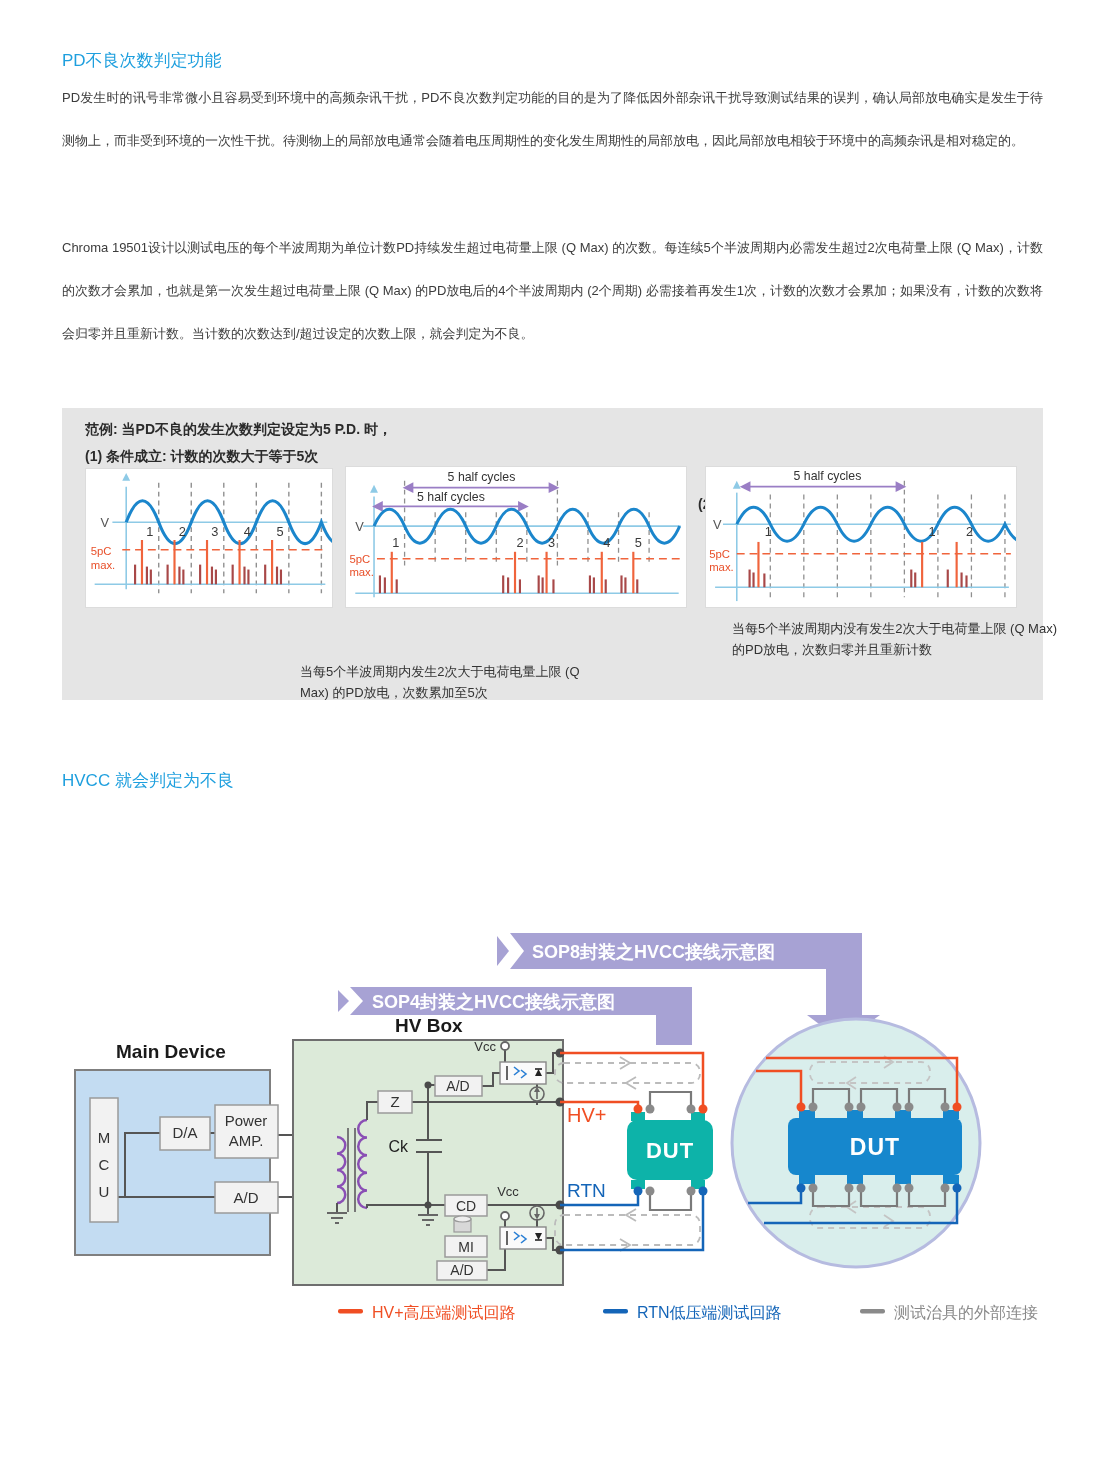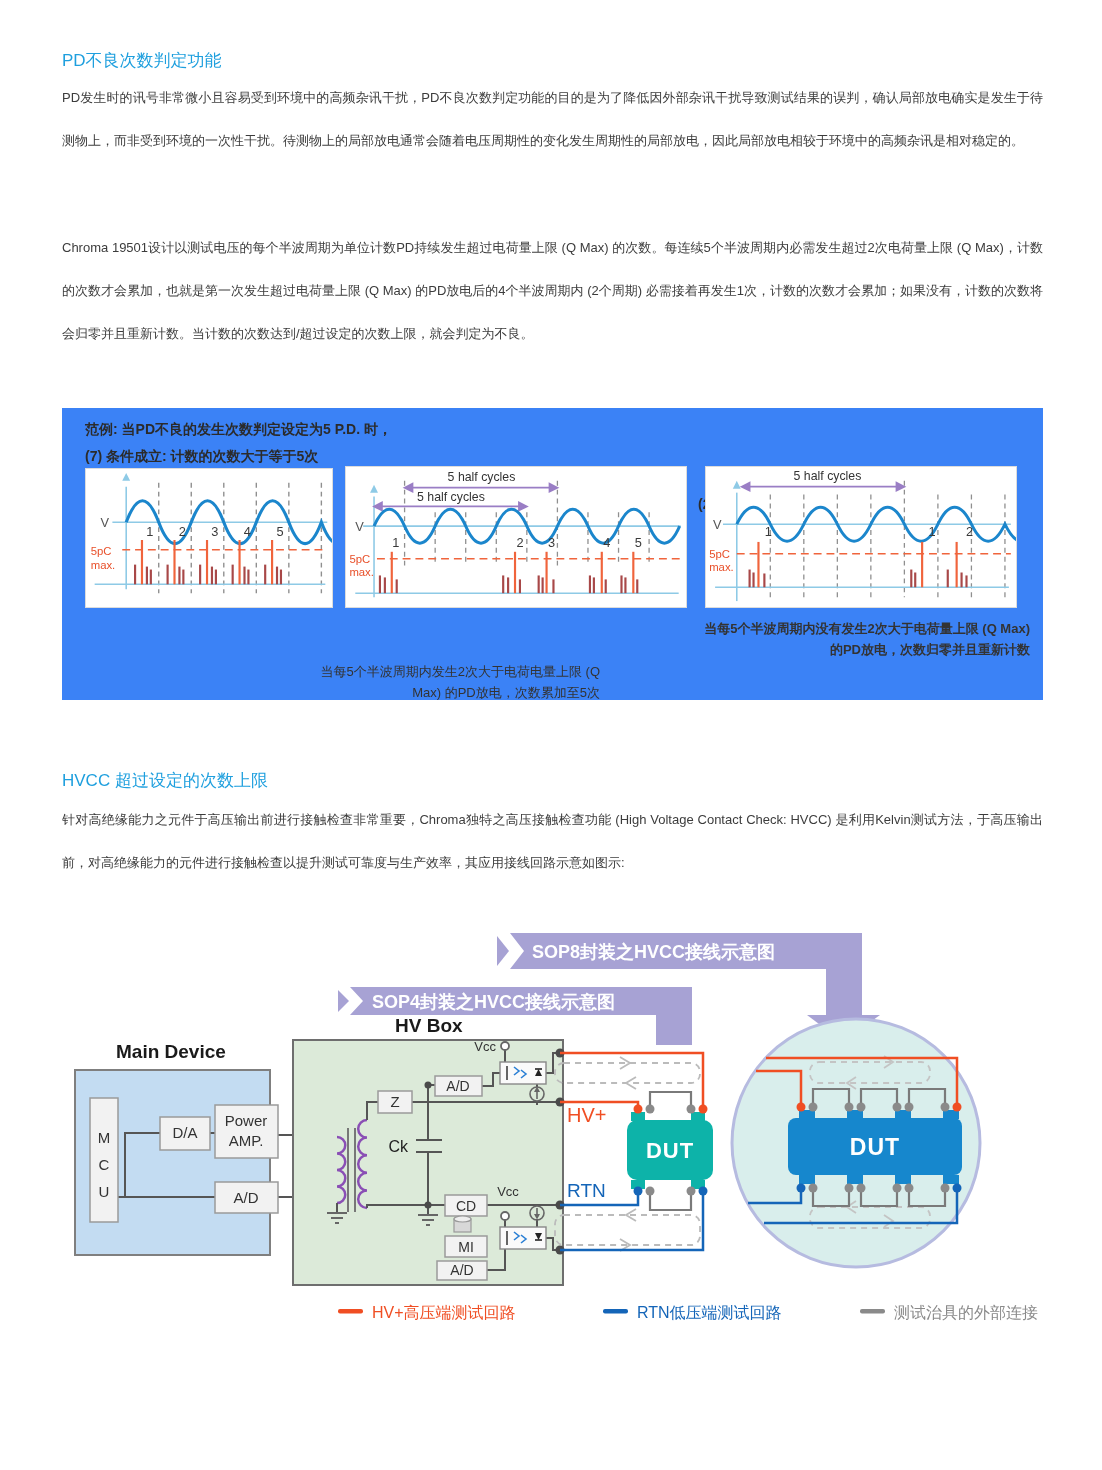--- a/index.html
+++ b/index.html
@@ -1,41 +1,41 @@
 <!DOCTYPE html>
 <html><head>
 <meta charset="utf-8">
 <style>
   html,body{margin:0;padding:0;background:#fff;}
   .page{position:relative;width:1102px;height:1470px;background:#ffffff;overflow:hidden;
         font-family:"Liberation Sans","DejaVu Sans",sans-serif;color:#3d3d3d;}
   .abs{position:absolute;}
   h2.sec{font-size:17px;font-weight:500;color:#1e9fde;margin:0;}
   .para{width:981px;font-size:13px;line-height:43px;text-align:justify;color:#3c3c3c;}
-  .exbox{width:981px;height:292px;background:#3b82f6;text-align:right;}
+  .exbox{width:981px;height:292px;background:#e5e5e5;}
   .extitle{font-size:14px;font-weight:600;color:#2b2b2b;}
   .panel{position:absolute;background:#ffffff;border:1px solid #dcdcdc;box-sizing:border-box;}
   .cap{font-size:13px;line-height:21px;color:#333;}
   svg text{font-family:"Liberation Sans","DejaVu Sans",sans-serif;}
   .wire-thin{stroke:#555;stroke-width:2;fill:none;}
   .boxfill{fill:#f2f2f2;stroke:#9a9a9a;stroke-width:1.5;}
   .lbl{fill:#333;font-size:15px;}
 </style>
 </head>
 <body>
 
 <div class="page">
 
   <h2 class="sec abs" style="left:62px;top:49px;">PD不良次数判定功能</h2>
   <div class="para abs" style="left:62px;top:76px;">PD发生时的讯号非常微小且容易受到环境中的高频杂讯干扰，PD不良次数判定功能的目的是为了降低因外部杂讯干扰导致测试结果的误判，确认局部放电确实是发生于待测物上，而非受到环境的一次性干扰。待测物上的局部放电通常会随着电压周期性的变化发生周期性的局部放电，因此局部放电相较于环境中的高频杂讯是相对稳定的。</div>
   <div class="para abs" style="left:62px;top:226px;">Chroma 19501设计以测试电压的每个半波周期为单位计数PD持续发生超过电荷量上限 (Q Max) 的次数。每连续5个半波周期内必需发生超过2次电荷量上限 (Q Max)，计数的次数才会累加，也就是第一次发生超过电荷量上限 (Q Max) 的PD放电后的4个半波周期内 (2个周期) 必需接着再发生1次，计数的次数才会累加；如果没有，计数的次数将会归零并且重新计数。当计数的次数达到/超过设定的次数上限，就会判定为不良。</div>
 
   <div class="exbox abs" style="left:62px;top:408px;">
     <div class="extitle abs" style="left:23px;top:13px;">范例: 当PD不良的发生次数判定设定为5 P.D. 时，</div>
-    <div class="extitle abs" style="left:23px;top:40px;">(7) 条件成立: 计数的次数大于等于5次</div>
+    <div class="extitle abs" style="left:23px;top:40px;">(1) 条件成立: 计数的次数大于等于5次</div>
     <div class="extitle abs" style="left:636px;top:40px;margin-top:48px;">(2) 条件不成立 : 计数的次数小于5次</div>
 
     <svg class="panel" style="left:23px;top:60px;" width="248" height="140" viewBox="0 0 248 140">
       <g stroke="#8f8f8f" stroke-width="1.4" stroke-dasharray="5 4">
         <line x1="73" y1="14" x2="73" y2="126"></line>
           <line x1="106" y1="14" x2="106" y2="126"></line>
         <line x1="139" y1="14" x2="139" y2="126"></line>
           <line x1="172" y1="14" x2="172" y2="126"></line>
         <line x1="205" y1="14" x2="205" y2="126"></line>
           <line x1="238" y1="14" x2="238" y2="126"></line>
@@ -194,25 +194,24 @@
           <line x1="263" y1="122" x2="263" y2="110"></line>
       </g>
       <g font-size="13" fill="#3a3a3a" text-anchor="middle">
         <text x="62" y="70">1</text>
         <text x="228" y="70">1</text>
         <text x="266" y="70">2</text>
       </g>
     </svg>
 
     <div class="cap abs" style="left:238px;top:210px;width:300px;margin-top:43px;">当每5个半波周期内发生2次大于电荷电量上限 (Q Max) 的PD放电，次数累加至5次</div>
-    <div class="cap abs" style="left:638px;top:210px;width:330px;font-weight:bold;">当每5个半波周期内没有发生2次大于电荷量上限 (Q Max) 的PD放电，次数归零并且重新计数</div>
+    <div class="cap abs" style="left:670px;top:210px;width:330px;">当每5个半波周期内没有发生2次大于电荷量上限 (Q Max) 的PD放电，次数归零并且重新计数</div>
   </div>
 
-  <h2 class="sec abs" style="left:62px;top:769px;">HVCC 超过设定的次数上限</h2>
-  <div class="para abs" style="left:62px;top:798px;">针对高绝缘能力之元件于高压输出前进行接触检查非常重要，Chroma独特之高压接触检查功能 (High Voltage Contact Check: HVCC) 是利用Kelvin测试方法，于高压输出前，对高绝缘能力的元件进行接触检查以提升测试可靠度与生产效率，其应用接线回路示意如图示:</div>
+  <h2 class="sec abs" style="left:62px;top:769px;">HVCC 就会判定为不良</h2>
 
   <svg class="abs" style="left:50px;top:925px;" width="1010" height="420" viewBox="0 0 1010 420">
 
     <g>
       <path d="M460,8 H812 V90 H776 V44 H460 L474,26 Z" fill="#a7a2d4"></path>
       <path d="M447,11 L459,26 L447,41 Z" fill="#a7a2d4"></path>
       <path d="M757,90 H830 L793,117 Z" fill="#a7a2d4"></path>
       <text x="482" y="33" font-size="18" font-weight="bold" fill="#ffffff">SOP8封装之HVCC接线示意图</text>
     </g>
 

